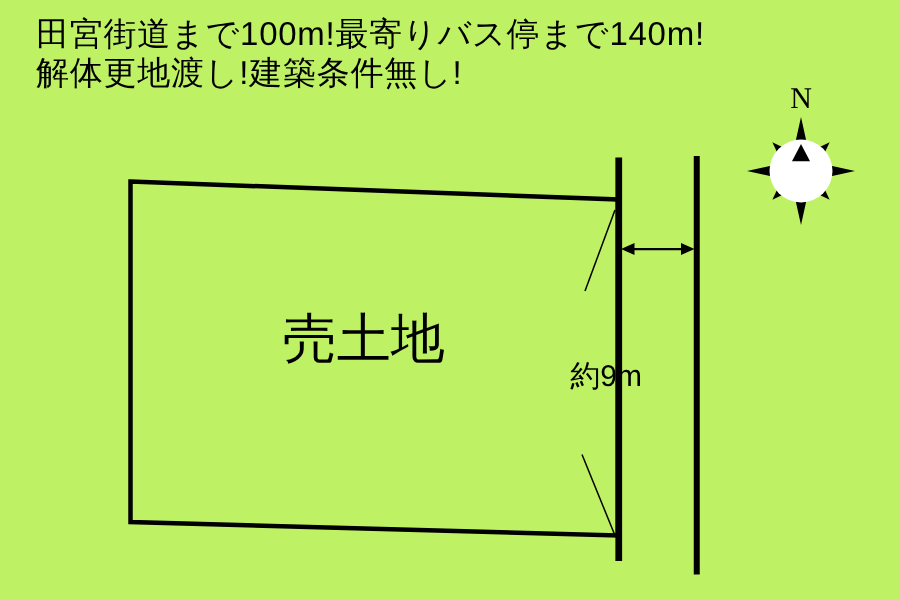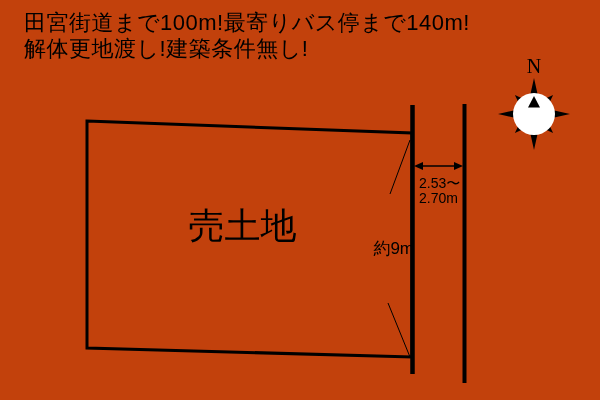--- a/index.html
+++ b/index.html
@@ -5,21 +5,21 @@
   html, body {
     margin: 0;
     padding: 0;
     background: #ffffff;
     font-family: "Liberation Sans", "DejaVu Sans", sans-serif;
   }
   .canvas {
     position: relative;
     width: 600px;
     height: 400px;
-    background: #c2410c;
+    background: #bef264;
     overflow: hidden;
     color: #000000;
   }
   .plan-svg {
     position: absolute;
     left: 0;
     top: 0;
   }
   .headline {
     position: absolute;
@@ -47,25 +47,25 @@
     position: absolute;
     left: 419px;
     top: 176px;
     font-size: 14px;
     line-height: 15px;
     color: #000000;
     white-space: nowrap;
   }
   .frontage-label {
     position: absolute;
-    left: 356px;
+    left: 370px;
     top: 237px;
     width: 58px;
     text-align: right;
-    font-size: 17px;
+    font-size: 20px;
     color: #000000;
     white-space: nowrap;
   }
   .north-label {
     position: absolute;
     left: 504px;
     top: 55px;
     width: 60px;
     text-align: center;
     font-family: "Liberation Serif", "DejaVu Serif", serif;
@@ -103,22 +103,18 @@
       <polygon fill="#000000" points="534,78 539.2,101.5 553.1,94.9 546.5,108.8 570,114 546.5,119.2 553.1,133.1 539.2,126.5 534,150 528.8,126.5 514.9,133.1 521.5,119.2 498,114 521.5,108.8 514.9,94.9 528.8,101.5"></polygon>
       <circle cx="534" cy="114" r="21" fill="#ffffff"></circle>
       <polygon points="534,96 528,107.5 540,107.5" fill="#000000"></polygon>
     </g>
   </svg>
 
   <div class="parcel-label">
     <div>売土地</div>
   </div>
 
-  <div class="road-width-label">
-    <div>2.53〜</div>
-    <div>2.70m</div>
-  </div>
 
   <div class="frontage-label">約9m</div>
 
   <div class="north-label">N</div>
 
 </div>
 
 </body></html>

